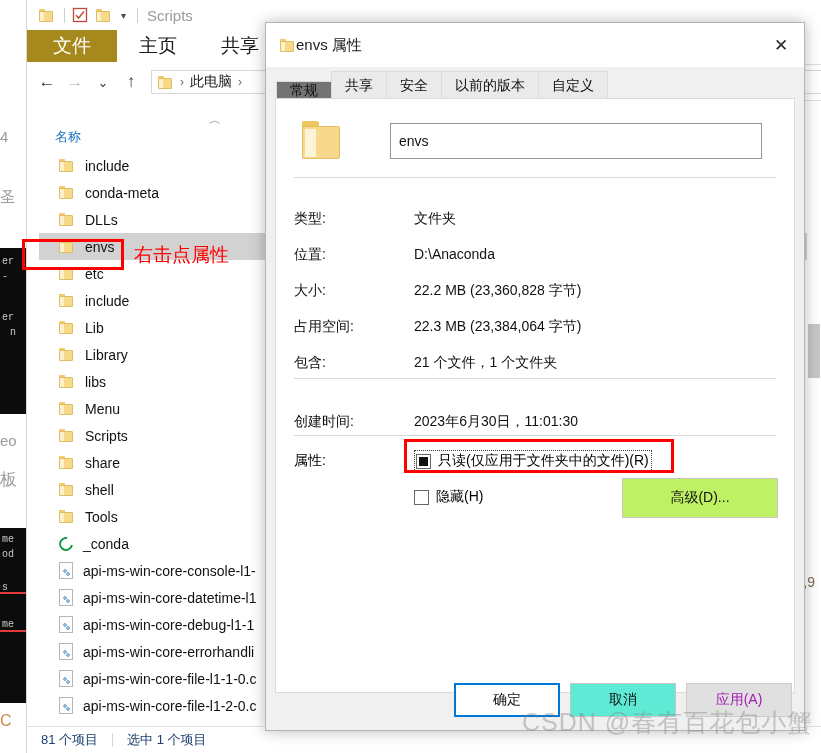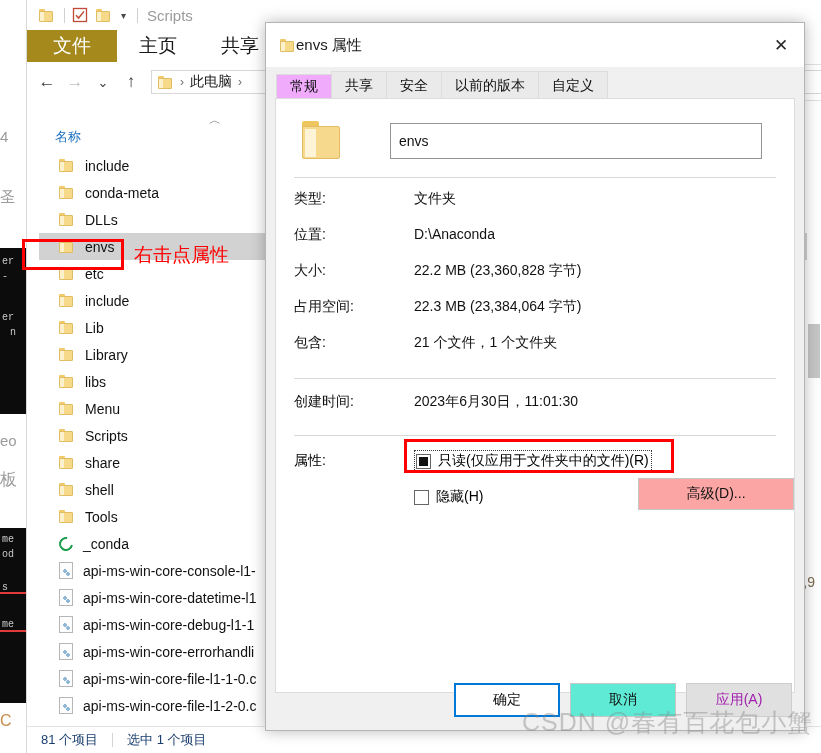--- a/index.html
+++ b/index.html
@@ -328,23 +328,23 @@
     display: flex; align-items: center;
     font-size: 14px;
     background: #eaeaea;
     border: 1px solid #dcdcdc;
     border-bottom: none;
     margin-right: -1px;
     color: #111;
     box-sizing: border-box;
   }
   .dtab.active {
-    background: #f0abfc;
+    background: #737373;
     border-color: #dcdcdc;
-    height: 25px;
+    height: 18px;
   }
 
   .dlg-page {
     position: absolute; left: 9px; top: 75px;
     width: 520px; height: 595px;
     background: #ffffff;
     border: 1px solid #dcdcdc;
     box-sizing: border-box;
     overflow: hidden;
   }
@@ -393,21 +393,21 @@
   }
 
   .prop-rows { padding: 12px 18px 0 18px; }
   .prow {
     display: flex;
     align-items: baseline;
     height: 36px;
     font-size: 14px;
     color: #111;
   }
-  .plabel { width: 120px; flex: none; }
+  .plabel { width: 120px; flex: none; margin-top: 20px; }
   .pvalue { flex: 1; }
 
   .attrs {
     padding: 10px 18px 0 18px;
     position: relative;
   }
   .attr-label {
     position: absolute; left: 18px; top: 16px;
     font-size: 14px;
   }
@@ -442,23 +442,23 @@
   .anno-attr {
     position: absolute;
     left: 128px; top: 3px;
     width: 270px; height: 34px;
     border: 3px solid #ff0000;
     box-sizing: border-box;
     pointer-events: none;
   }
   .btn-advanced {
     position: absolute;
-    right: 0; top: 42px;
-    width: 156px; height: 32px;
-    background: #fca5a5;
+    right: 16px; top: 42px;
+    width: 156px; height: 40px;
+    background: #bef264;
     border: 1px solid #c6c6c6;
     display: flex; align-items: center; justify-content: center;
     font-size: 14px; color: #111;
     box-sizing: border-box;
   }
 
   .dlg-buttons {
     position: absolute; left: 0; bottom: 0;
     width: 538px; height: 60px;
     display: flex; align-items: center; justify-content: flex-end;

